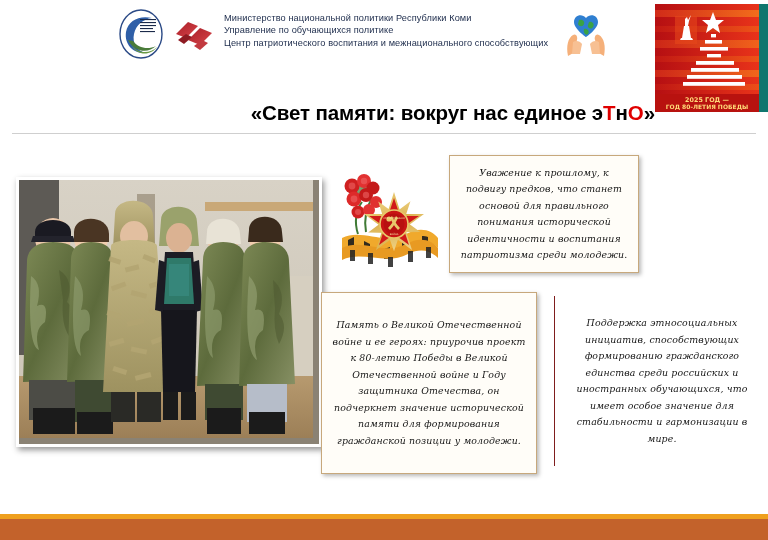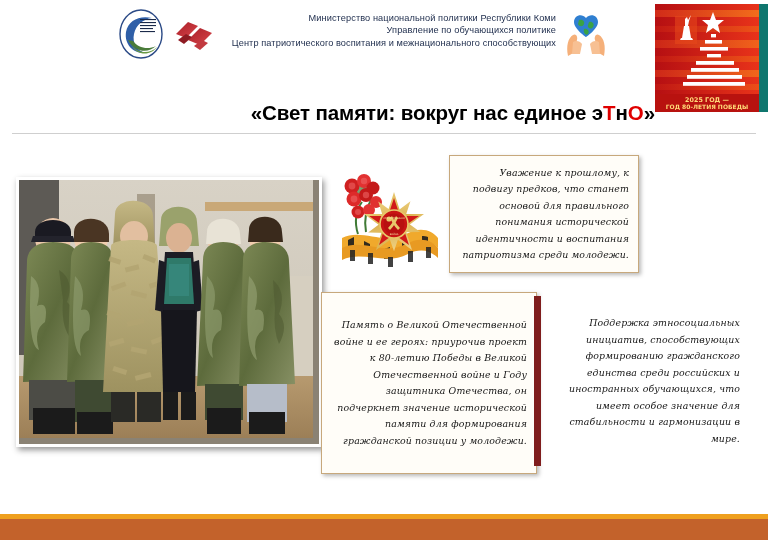--- a/index.html
+++ b/index.html
@@ -49,21 +49,21 @@
     height: 52px;
     margin-top: 2px;
   }
   .logo-sgu {
     width: 44px;
     height: 40px;
     margin-top: 10px;
   }
   .header-text {
     flex: 1 1 auto;
-    text-align: right;
+    text-align: left;
     padding-top: 6px;
   }
   .header-line {
     font-size: 9.2px;
     line-height: 12.4px;
     color: #1b2a4a;
     letter-spacing: 0.1px;
     white-space: nowrap;
   }
   .logo-hands {
@@ -152,45 +152,45 @@
     display: flex;
     align-items: center;
     justify-content: center;
   }
   .card-text {
     font-family: "DejaVu Serif", serif;
     font-style: italic;
     font-size: 9.4px;
     line-height: 16.5px;
     color: #151515;
-    text-align: right;
+    text-align: center;
     padding: 6px 9px;
     letter-spacing: 0.15px;
   }
   #card-1 {
     left: 449px;
     top: 155px;
     width: 190px;
     height: 118px;
   }
   #card-2 {
     left: 321px;
     top: 292px;
     width: 216px;
     height: 182px;
   }
   #card-3 {
-    left: 534px;
+    left: 554px;
     top: 296px;
     width: 215px;
     height: 170px;
     border: none;
     box-shadow: none;
     background: transparent;
-    border-left: 7px solid #7f1d1d;
+    border-left: 1px solid #7f1d1d;
   }
   #card-3 .card-text { font-size: 9.4px; }
 
   
   .footer-accent {
     position: absolute;
     left: 0;
     top: 514px;
     width: 768px;
     height: 5px;

